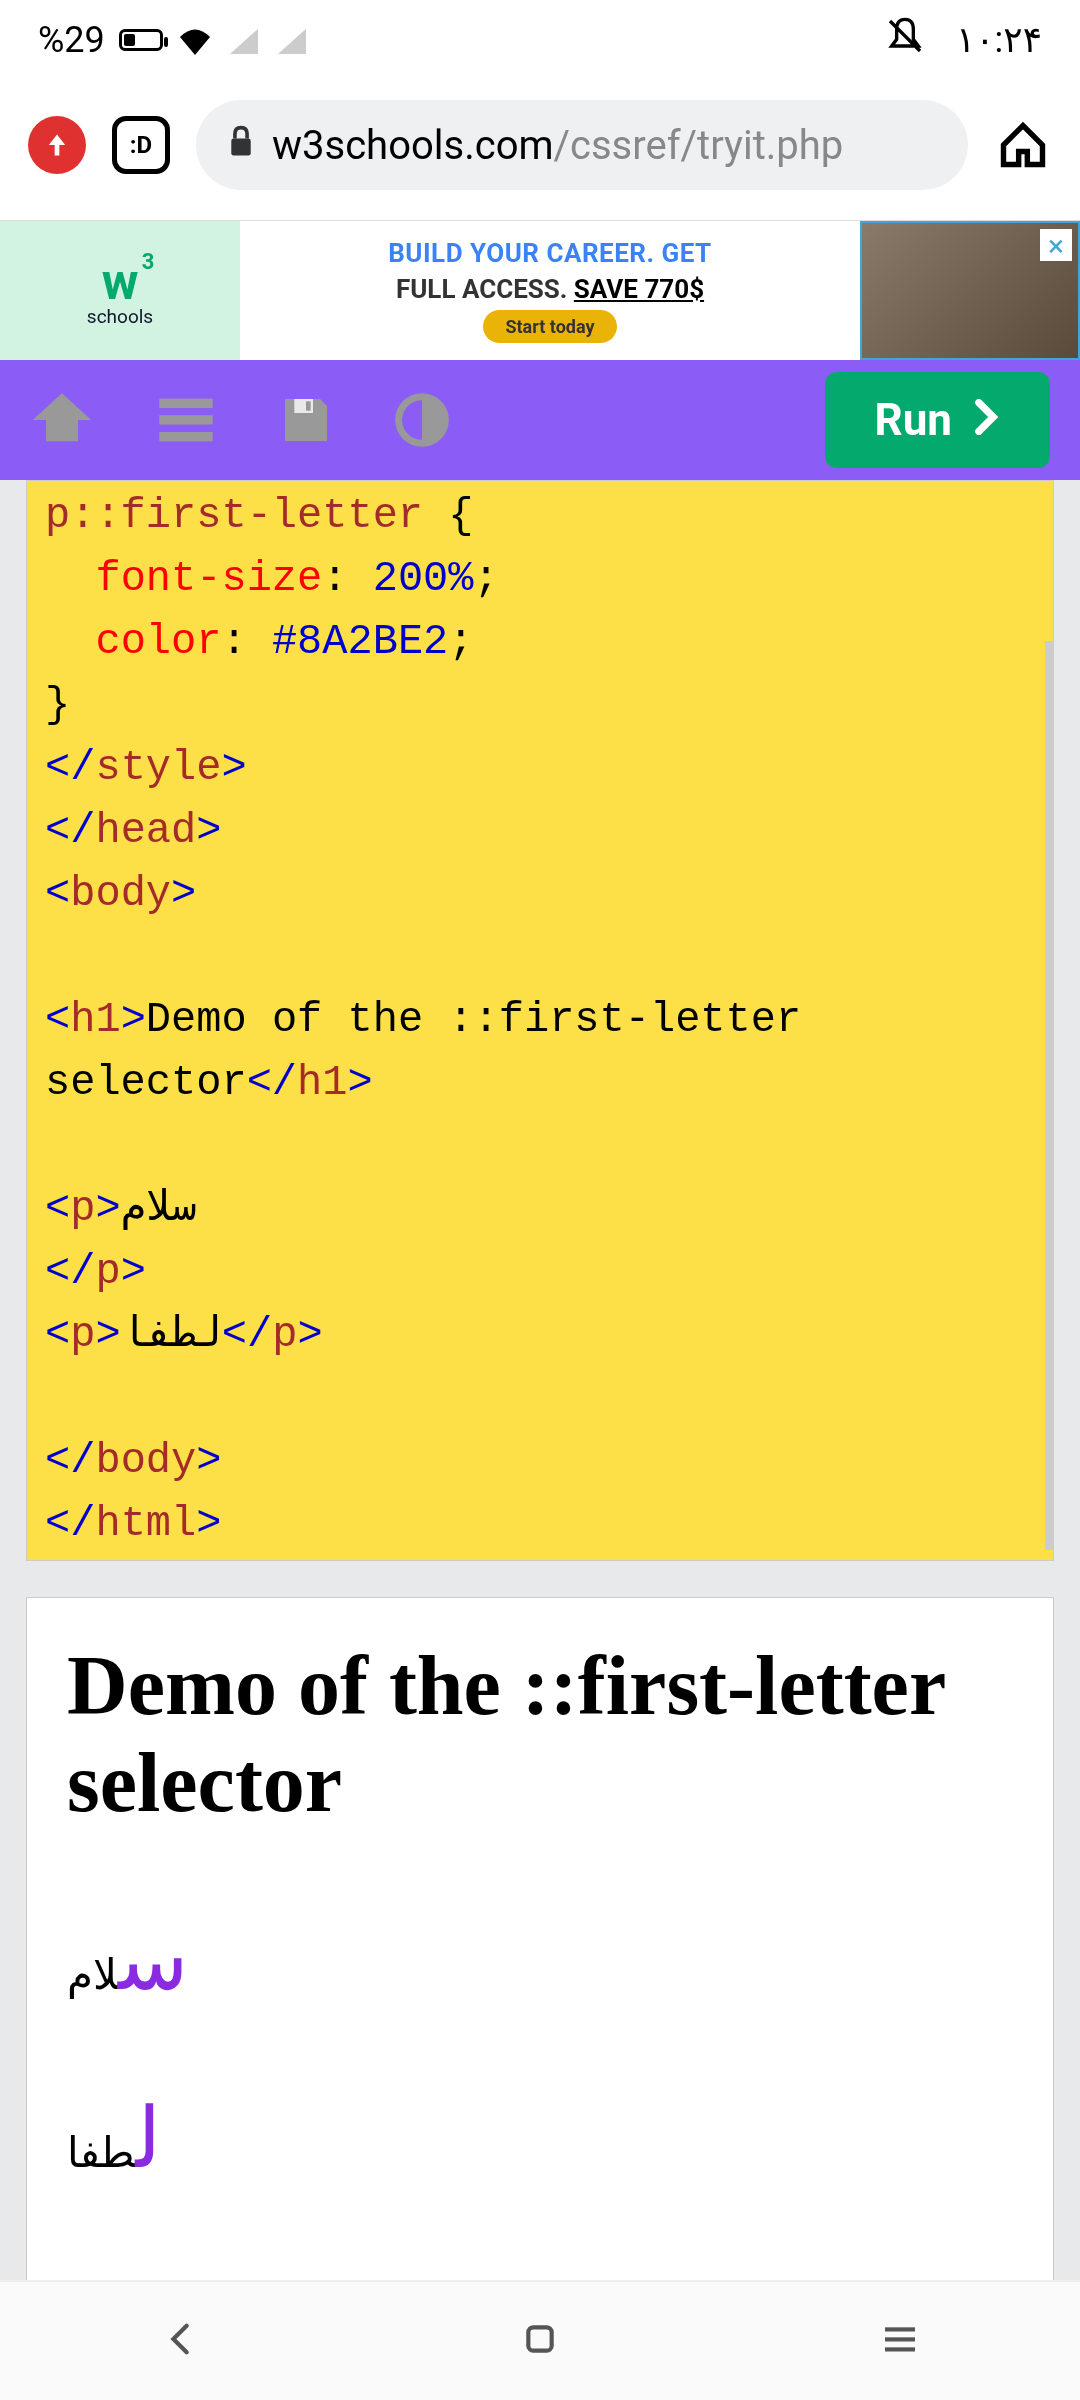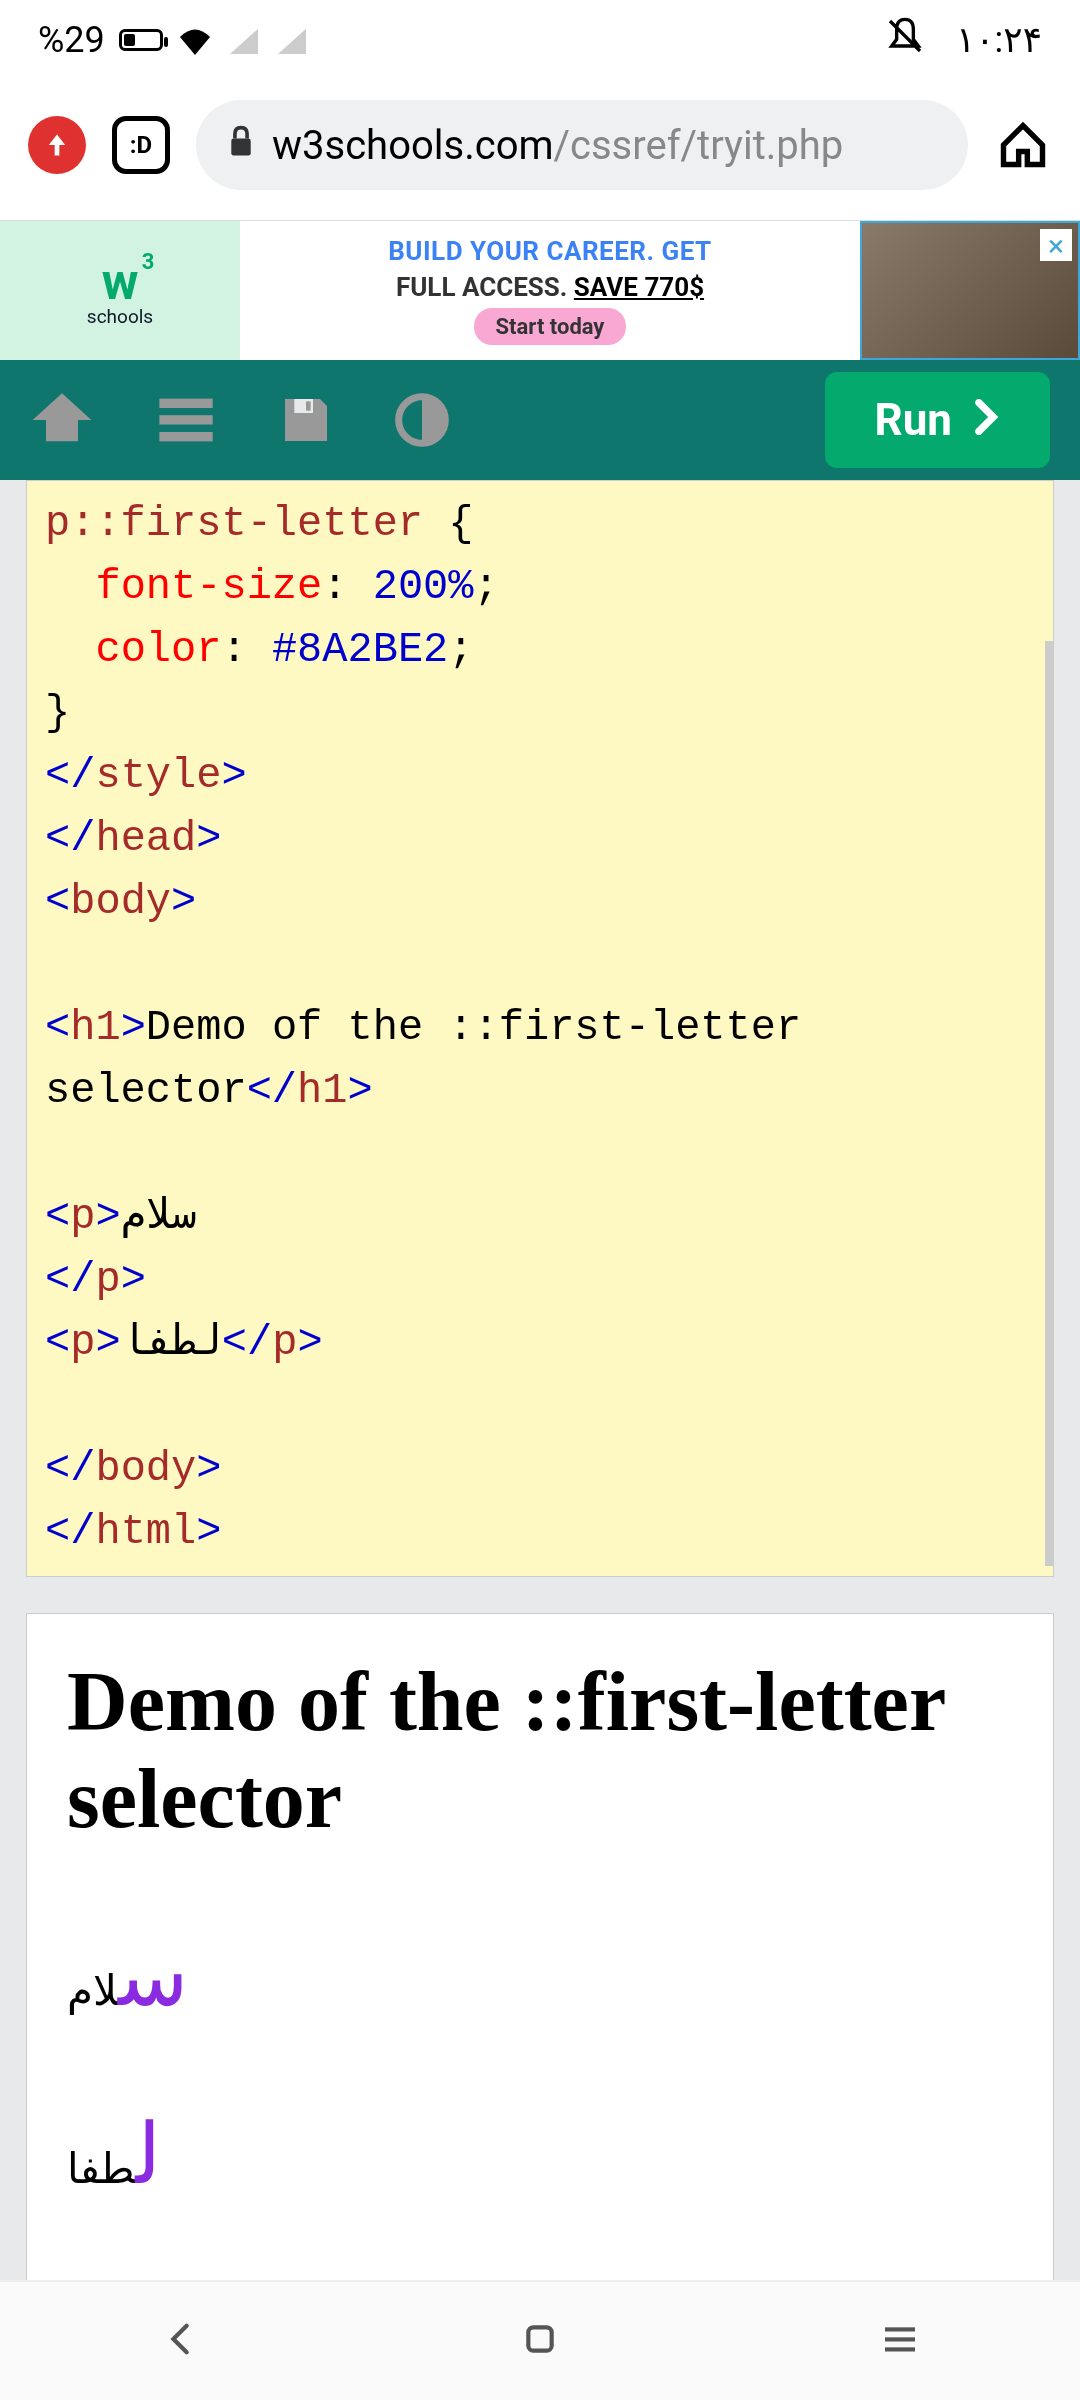--- a/index.html
+++ b/index.html
@@ -74,53 +74,53 @@
     align-items: center; justify-content: center; color: #04aa6d;
   }
   .ad-logo-w { font-size: 50px; font-weight: bold; position: relative; }
   .ad-logo-w sup { font-size: 22px; position: absolute; top: -4px; right: -16px; }
   .ad-logo-sub { font-size: 19px; color: #0f172a; margin-top: -6px; text-align: center; }
   .ad-center { flex: 1; display: flex; flex-direction: column; align-items: center; justify-content: center; gap: 6px; }
   .ad-line1 { font-size: 26px; font-weight: bold; color: #3b82f6; letter-spacing: 0.5px; }
   .ad-line2 { font-size: 26px; font-weight: bold; color: #333; }
   .ad-line2 .save { color: #000000; text-decoration: underline; }
   .ad-cta {
-    background: #f9a8d4; color: #333; font-size: 22px; font-weight: bold;
+    background: #eab308; color: #333; font-size: 18px; font-weight: bold;
     padding: 6px 22px; border-radius: 18px;
   }
   .ad-image {
     width: 220px; background: linear-gradient(135deg, #8a7a6a, #5a4a3a);
     border: 2px solid #3fa7d6; position: relative;
   }
   .ad-close {
     position: absolute; top: 6px; right: 6px;
     width: 32px; height: 32px; color: #3fa7d6; font-size: 30px;
     display: flex; align-items: center; justify-content: center;
     background: #fff;
   }
 
   
   .editor-toolbar {
-    height: 120px; background: #0f766e;
+    height: 120px; background: #8b5cf6;
     display: flex; align-items: center; padding: 0 30px; gap: 60px;
   }
   .tb-icon { color: #999; display: flex; align-items: center; justify-content: center; }
   .run-btn {
     margin-left: auto;
     background: #04aa6d; color: #fff;
     height: 96px; padding: 0 50px; border-radius: 12px;
     display: flex; align-items: center; gap: 20px;
     font-size: 44px; font-weight: bold;
   }
 
   
   .content-area { background: #e7e9eb; padding: 0 26px 26px 26px; }
   .code-panel {
-    background: #fef9c3; border: 1px solid #ccc;
-    padding: 12px 18px;
+    background: #fde047; border: 1px solid #ccc;
+    padding: 4px 18px;
     font-family: Consolas, "Courier New", monospace;
     font-size: 42px; line-height: 1.5;
     position: relative;
     min-height: 820px;
   }
   .code-panel::after {
     content: ""; position: absolute; right: 0; top: 160px; bottom: 10px;
     width: 8px; background: #ccc;
   }
   .c-brown { color: #a52a2a; }

